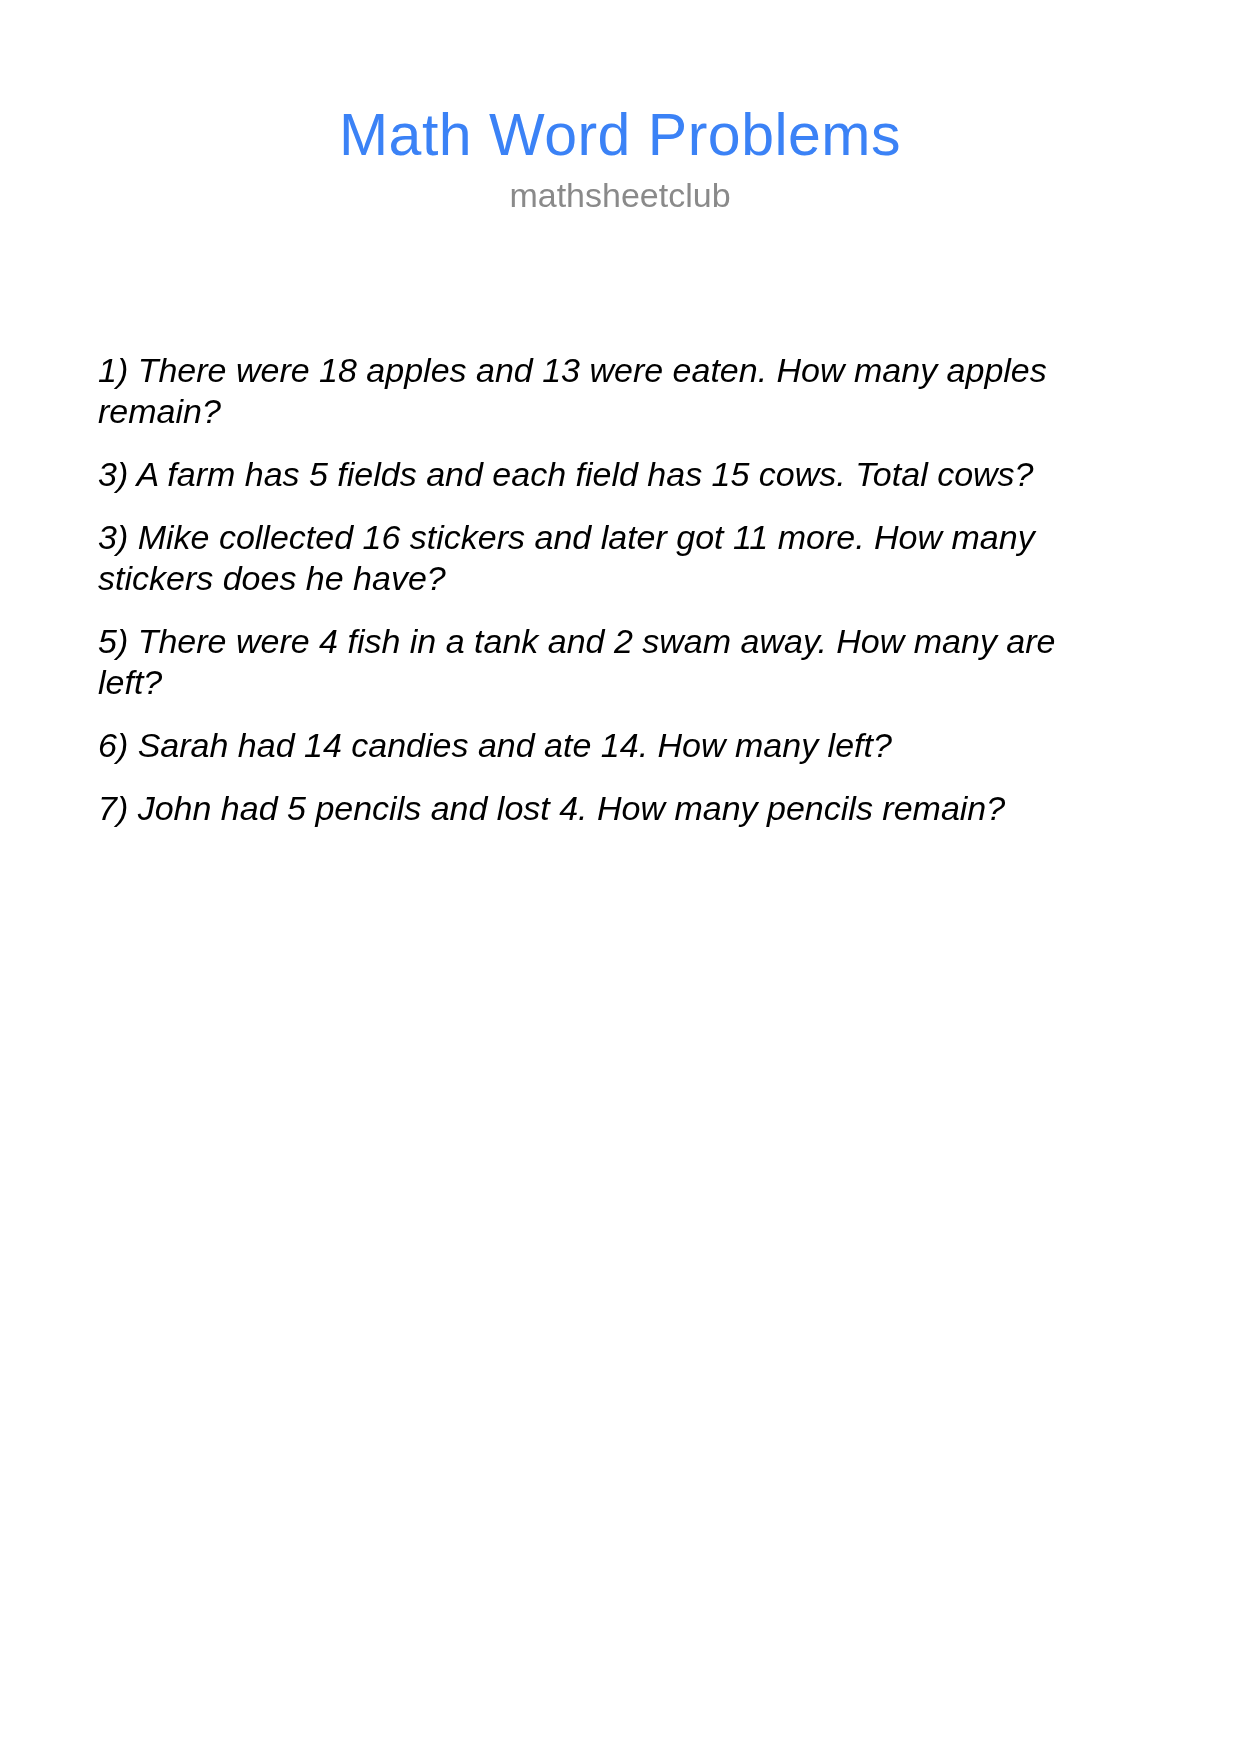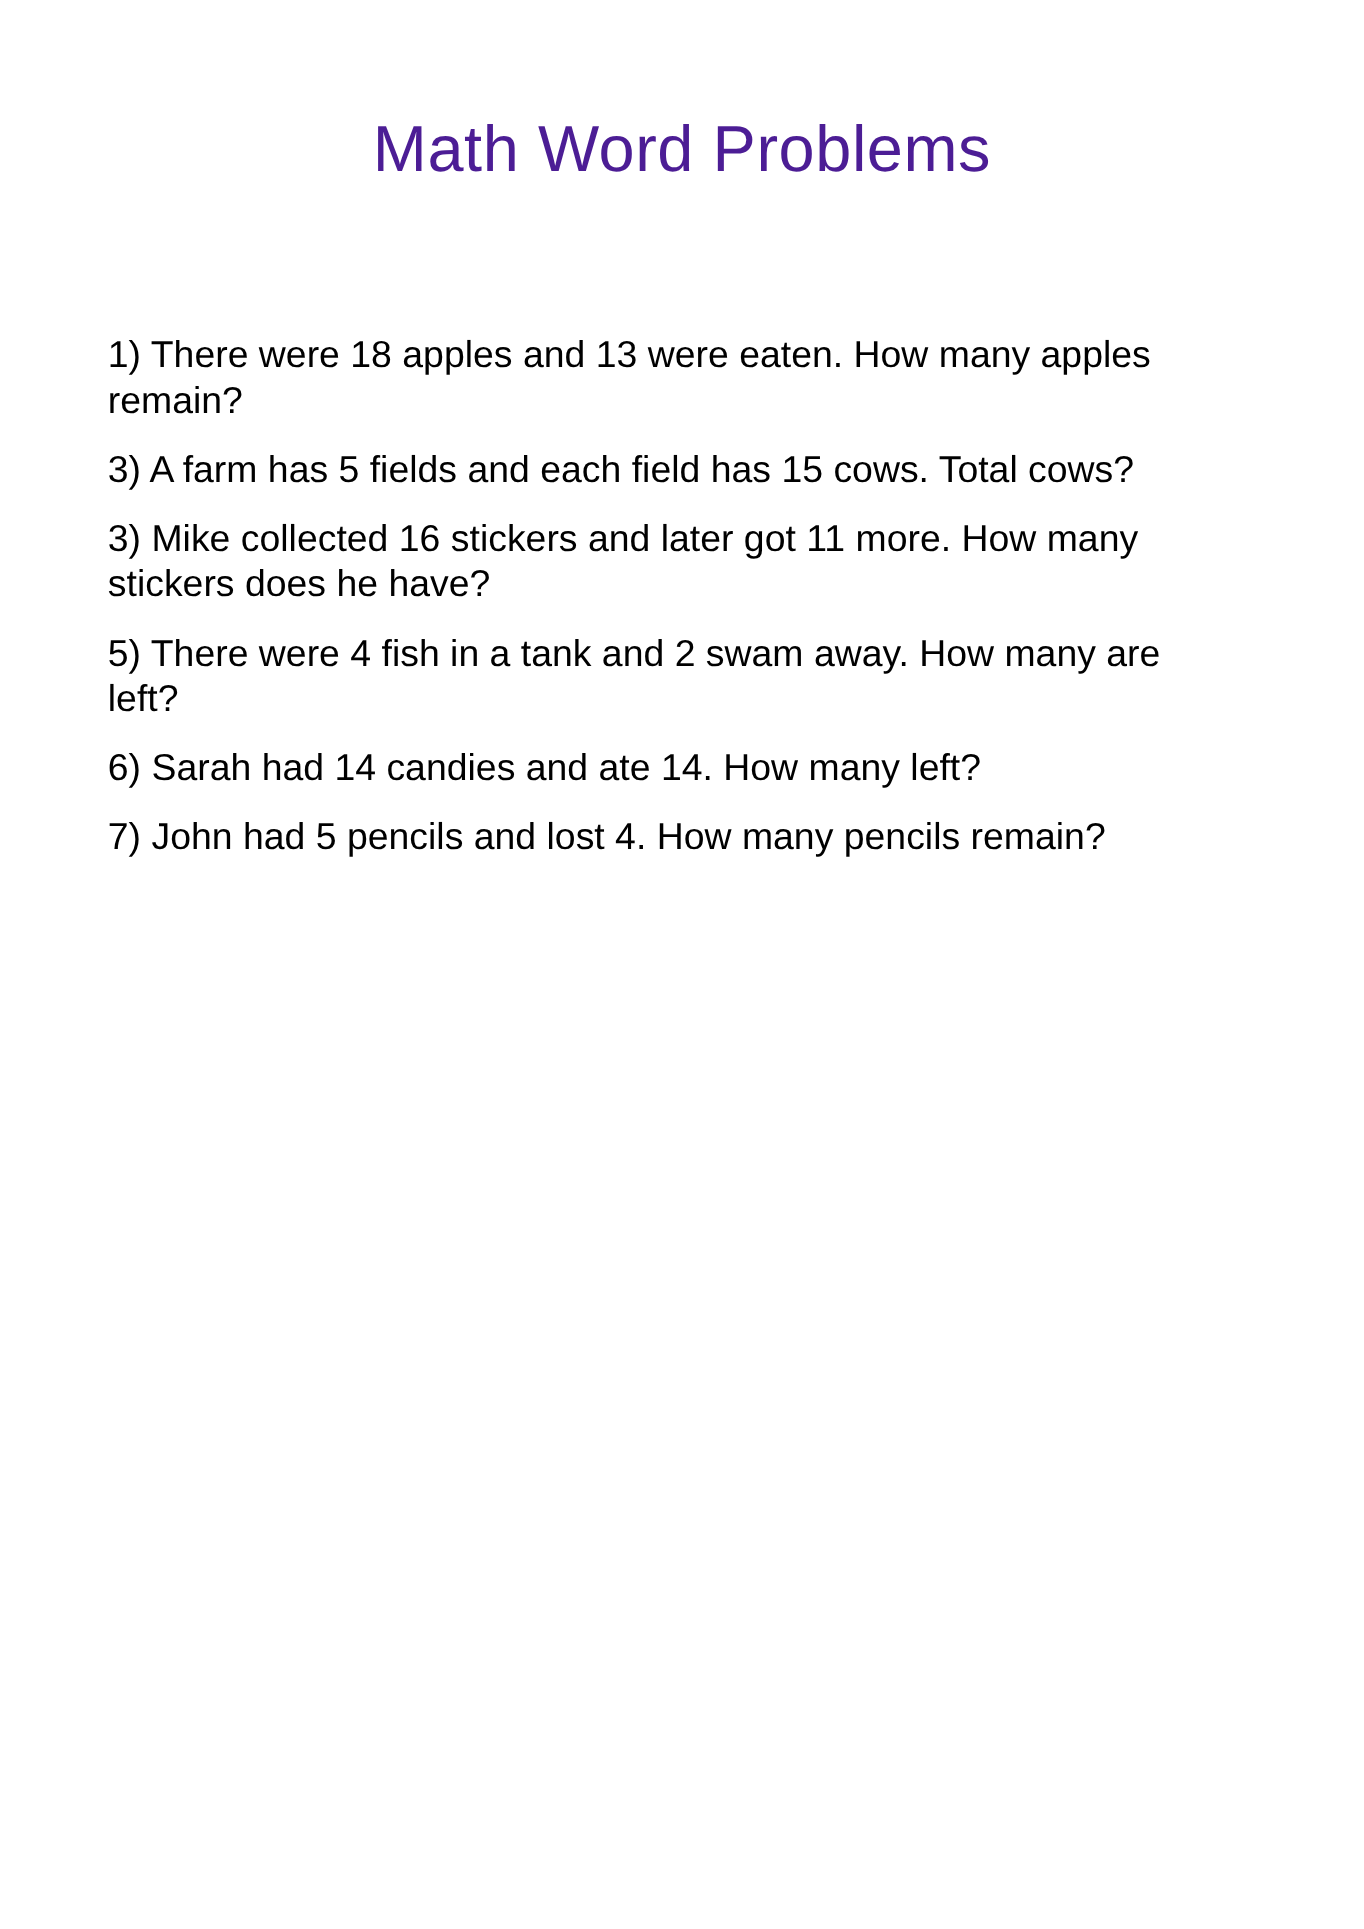--- a/index.html
+++ b/index.html
@@ -20,21 +20,21 @@
     background: #ffffff;
     position: relative;
   }
   .title {
     margin: 101px 0 0 0;
     padding: 0;
     font-size: 59px;
     line-height: 68px;
     font-weight: 400;
     text-align: center;
-    color: #4c1d95;
+    color: #3b82f6;
     letter-spacing: 0.5px;
   }
   .subtitle {
     margin: 6px 0 0 0;
     font-size: 34px;
     line-height: 41px;
     font-weight: 400;
     text-align: center;
     color: #8a8a8a;
   }
@@ -42,27 +42,29 @@
     margin: 134px 0 0 98px;
     width: 1015px;
   }
   .problems p {
     margin: 0 5px 22px 0;
     padding: 0;
     font-size: 34px;
     line-height: 41px;
     font-weight: 400;
     color: #000000;
+    font-style: italic;
   }
 </style>
 </head>
 <body>
 
 <div class="page">
   <h1 class="title">Math Word Problems</h1>
+  <div class="subtitle">mathsheetclub</div>
 
   <div class="problems">
       <p>1) There were 18 apples and 13 were eaten. How many apples remain?</p>
       <p>3) A farm has 5 fields and each field has 15 cows. Total cows?</p>
       <p>3) Mike collected 16 stickers and later got 11 more. How many stickers does he have?</p>
       <p>5) There were 4 fish in a tank and 2 swam away. How many are left?</p>
       <p>6) Sarah had 14 candies and ate 14. How many left?</p>
       <p>7) John had 5 pencils and lost 4. How many pencils remain?</p>
     </div>
 </div>

